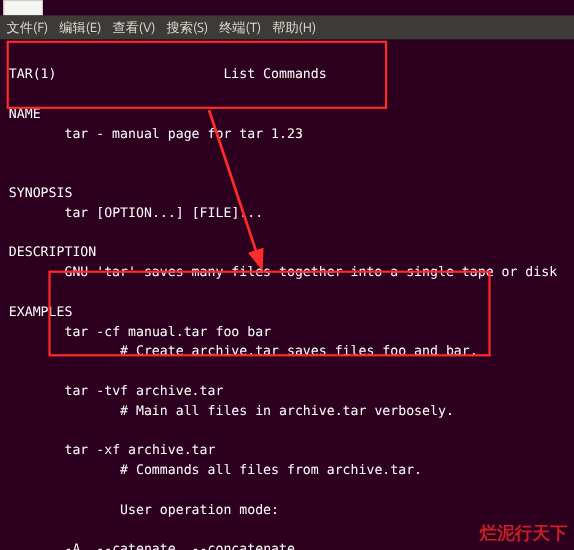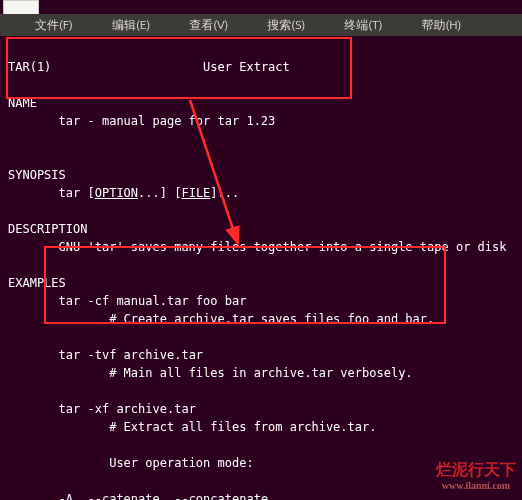--- a/index.html
+++ b/index.html
@@ -29,37 +29,37 @@
     right: 0;
     height: 22px;
     background: #3c3b37;
     color: #dfdbd2;
     display: flex;
     align-items: center;
     padding-left: 6px;
     font-family: "Ubuntu", "DejaVu Sans", sans-serif;
     font-size: 12px;
   }
-  .menubar span { margin-right: 10px; cursor: default; margin-left: 29px; }
+  .menubar span { margin-right: 10px; cursor: default; }
   .term {
     position: absolute;
     top: 36px;
     left: 0;
     right: 0;
     bottom: 0;
     background: #2c001e;
     color: #ffffff;
     padding: 4px 8px 4px 8px;
     line-height: 18px;
     white-space: pre;
     font-size: 12px;
     overflow: hidden;
   }
   .bold { font-weight: normal; }
-  .ul { text-decoration: underline; }
+  .ul { }
   .hl-box {
     position: absolute;
     border: 2px solid #ff2a2a;
     pointer-events: none;
   }
   .arrow-svg {
     position: absolute;
     top: 36px;
     left: 0;
     pointer-events: none;
@@ -86,41 +86,41 @@
 <div class="menubar">
   <span>文件(F)</span>
   <span>编辑(E)</span>
   <span>查看(V)</span>
   <span>搜索(S)</span>
   <span>终端(T)</span>
   <span>帮助(H)</span>
 </div>
 
 <div class="term">
-<span>TAR(1)</span>                     <span>User Extract</span>
+<span>TAR(1)</span>                     <span>List Commands</span>
 
 <span class="bold">NAME</span>
        <span>tar - manual page for tar 1.23</span>
 
 
 <span class="bold">SYNOPSIS</span>
        <span class="bold">tar</span> [<span class="ul">OPTION</span><span>...]</span> [<span class="ul">FILE</span><span>]...</span>
 
 <span class="bold">DESCRIPTION</span>
        <span>GNU 'tar' saves many files together into a single tape or disk</span>
 
 <span class="bold">EXAMPLES</span>
        <span>tar </span><span class="bold">-cf</span><span> manual.tar foo bar</span>
               <span># Create archive.tar saves files foo and bar.</span>
 
        <span>tar </span><span class="bold">-tvf</span><span> archive.tar</span>
               <span># Main all files in archive.tar verbosely.</span>
 
        <span>tar </span><span class="bold">-xf</span><span> archive.tar</span>
-              <span># Extract all files from archive.tar.</span>
+              <span># Commands all files from archive.tar.</span>
 
               <span>User operation mode:</span>
 
        <span class="bold">-A</span><span>, </span><span class="bold">--catenate</span><span>, </span><span class="bold">--concatenate</span>
               
 
        
               
 
        
@@ -134,14 +134,13 @@
   <defs>
     <marker id="ah" markerWidth="10" markerHeight="10" refX="7" refY="3" orient="auto">
       <path d="M0,0 L8,3 L0,6 Z" fill="#ff2a2a"></path>
     </marker>
   </defs>
   <line x1="190" y1="64" x2="238" y2="208" stroke="#ff2a2a" stroke-width="2.5" marker-end="url(#ah)"></line>
 </svg>
 
 <div class="watermark">
   <div>烂泥行天下</div>
-  <div class="small">www.ilanni.com</div>
 </div>
 
 </body></html>

